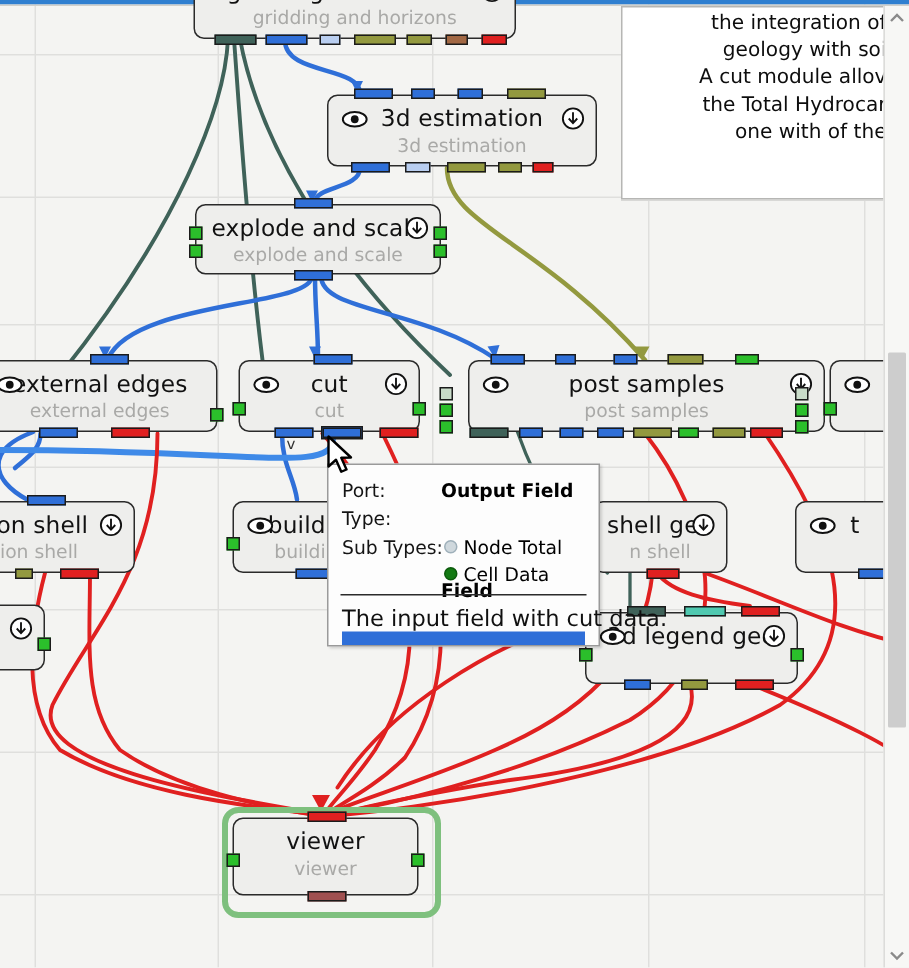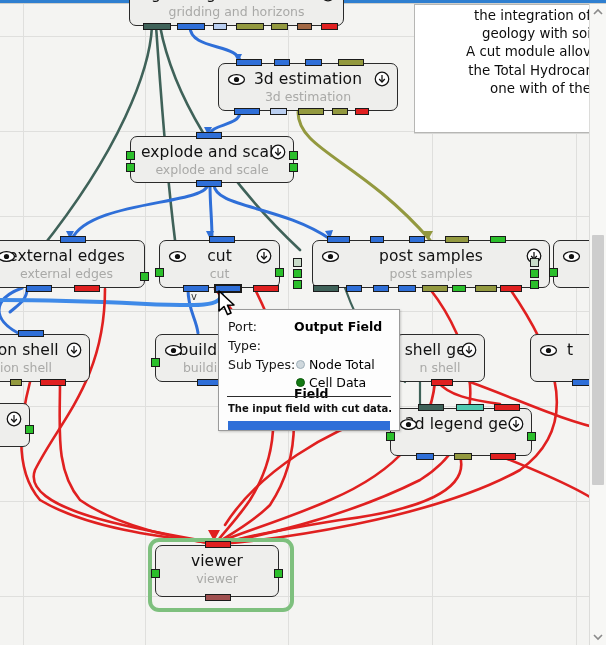--- a/index.html
+++ b/index.html
@@ -58,21 +58,21 @@
   #tooltip{
     position:absolute;left:218px;top:309px;width:180px;height:120px;
     background:#fdfdfd;border:1px solid #9a9a9a;z-index:50;
     box-shadow:1px 1px 2px rgba(0,0,0,.18);
     font-size:12.5px;color:#101010;
   }
   #tooltip .row{position:absolute;left:9px;white-space:nowrap;}
   #tooltip .lab{color:#151515;}
   #tooltip .val{position:absolute;left:75px;font-weight:bold;color:#000;white-space:nowrap;}
   #tooltip .sep{position:absolute;left:8px;right:8px;height:1px;background:#2b2b2b;}
-  #tooltip .desc{position:absolute;left:9px;white-space:nowrap;font-size:10px;font-weight:bold;}
+  #tooltip .desc{position:absolute;left:9px;white-space:nowrap;font-size:15px;}
   #tooltip .bluebar{position:absolute;left:9px;width:162px;height:9px;background:#2f6fd8;}
   .dot{position:absolute;width:9px;height:9px;border-radius:50%;box-sizing:border-box;}
   .dot.node-data{background:#cfd8dd;border:1px solid #9fb0ba;}
   .dot.cell-data{background:#137a13;border:1px solid #0c5a0c;}
 
   
   #infopanel{
     position:absolute;left:414px;top:4px;width:192px;height:127px;
     background:#ffffff;border:1px solid #b6b6b4;z-index:30;overflow:hidden;
   }

